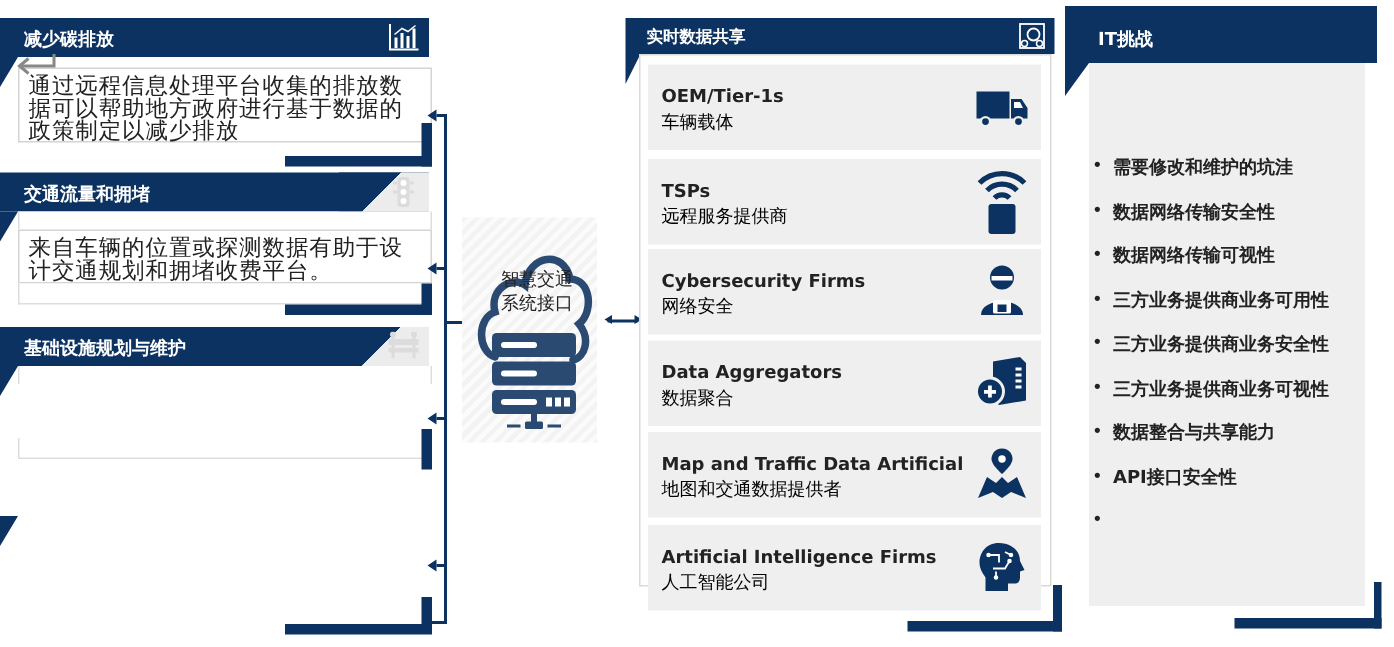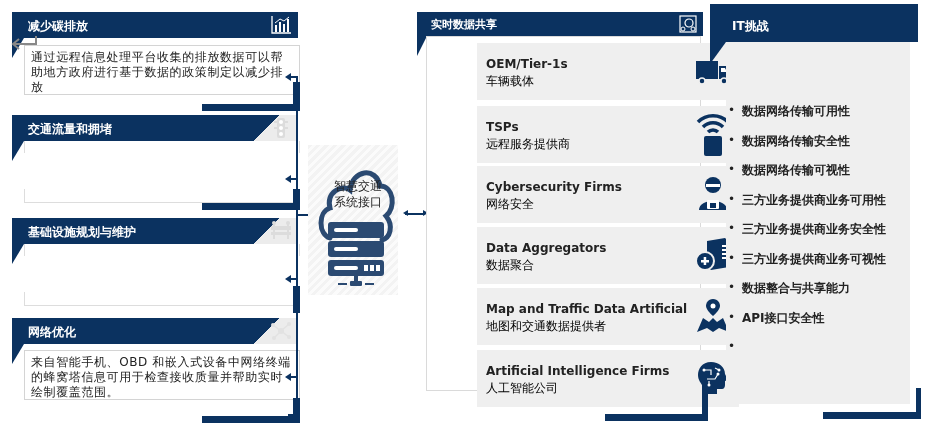--- a/index.html
+++ b/index.html
@@ -3,42 +3,42 @@
   <meta charset="utf-8">
   <style>
     * { box-sizing: border-box; margin: 0; padding: 0; }
     body {
       width: 929px; height: 431px; background: #ffffff; position: relative; overflow: hidden;
       font-family: "DejaVu Sans", "Liberation Sans", sans-serif; color: #222;
     }
     .abs { position: absolute; }
 
     
-    .lcard { position: absolute; left: 12px; width: 286px; }
+    .lcard { position: absolute; left: 0; width: 286px; }
     .lcard .hdr {
       position: absolute; left: 0; top: 0; height: 26px; width: 286px;
       background: #0b3260; color: #fff; font-weight: bold; font-size: 12px;
       padding: 6px 0 0 16px;
     }
     .lcard .hdr .fade {
       position: absolute; right: 0; top: 0; width: 60px; height: 26px;
       background: linear-gradient(135deg, #0b3260 0 48%, #ececec 48% 100%);
     }
     .lcard .hdr .hicon {
       position: absolute; right: 6px; top: 3px; width: 22px; height: 20px; color: #fff;
       font-size: 14px; text-align: center; line-height: 20px;
     }
     .lcard .hdr .hicon.light { color: #dcdcdc; }
     .lcard .notch {
       position: absolute; left: 0; top: 26px; width: 0; height: 0;
       border-top: 20px solid #0b3260; border-right: 12px solid transparent;
     }
     .lcard .body {
       position: absolute; left: 12px; background: #fff; border: 1px solid #d4d4d4;
-      width: 276px; font-size: 12px; line-height: 15px; padding: 4px 6px; color: #222;
+      width: 276px; font-size: 15px; line-height: 15px; padding: 4px 6px; color: #222;
       letter-spacing: 0.6px;
     }
     .lcard .foot {
       position: absolute; right: -2px; width: 98px; height: 7px; background: #0b3260;
     }
     .lcard .footv {
       position: absolute; right: -2px; width: 7px; background: #0b3260;
     }
     .lcard .back {
       position: absolute; left: 12px; width: 276px; background: #fff; border-left: 1px solid #ddd; border-right: 1px solid #ddd;
@@ -73,21 +73,21 @@
     }
     .mid-notch {
       position: absolute; left: 417px; top: 36px; width: 0; height: 0;
       border-top: 20px solid #0b3260; border-right: 10px solid transparent;
     }
     .mid-panel {
       position: absolute; left: 426px; top: 36px; width: 275px; height: 355px;
       background: #fff; border: 1px solid #dadada;
     }
     .mid-item {
-      position: absolute; left: 432px; width: 262px; height: 57px; background: #efefef; margin-left: 45px;
+      position: absolute; left: 432px; width: 262px; height: 57px; background: #efefef;
     }
     .mid-item .en { position: absolute; left: 9px; top: 14px; font-size: 12px; font-weight: bold; color: #222; }
     .mid-item .zh { position: absolute; left: 9px; top: 30px; font-size: 12px; font-weight: normal; color: #000000; }
     .mid-item .ico { position: absolute; right: 8px; top: 10px; width: 36px; height: 36px; }
     .mid-foot { position: absolute; left: 605px; top: 414px; width: 103px; height: 7px; background: #0b3260; }
     .mid-footv { position: absolute; left: 702px; top: 390px; width: 6px; height: 31px; background: #0b3260; }
 
     
     .it-hdr {
       position: absolute; left: 710px; top: 4px; width: 208px; height: 38px;
@@ -150,20 +150,21 @@
           <circle cx="7" cy="16" r="2" fill="#fff"></circle>
           <rect x="0" y="3" width="3" height="2" fill="#dcdcdc"></rect>
           <rect x="11" y="3" width="3" height="2" fill="#dcdcdc"></rect>
           <rect x="0" y="9" width="3" height="2" fill="#dcdcdc"></rect>
           <rect x="11" y="9" width="3" height="2" fill="#dcdcdc"></rect>
         </svg>
     </div>
   </div>
   <div class="notch"></div>
   <div class="back" style="top:26px;height:12px;"></div>
+  <div class="body" style="top:38px;height:36px;">来自车辆的位置或探测数据有助于设计交通规划和拥堵收费平台。</div>
   <div class="back" style="top:74px;height:14px;border-bottom:1px solid #ddd;"></div>
   <div class="footv" style="top:74px;height:21px;"></div>
   <div class="foot" style="top:88px;"></div>
 </div>
 
 <div class="lcard" style="top:218px;height:95px;">
   <div class="hdr">
     <span>基础设施规划与维护</span>
     <div class="fade"></div>
     <div class="hicon light">
@@ -177,41 +178,21 @@
         </svg>
     </div>
   </div>
   <div class="notch"></div>
   <div class="back" style="top:26px;height:12px;"></div>
   <div class="back" style="top:74px;height:14px;border-bottom:1px solid #ddd;"></div>
   <div class="footv" style="top:68px;height:27px;"></div>
 </div>
 
 <div class="lcard" style="top:318px;height:105px;">
-  <div class="hdr">
-    <span>网络优化</span>
-    <div class="fade"></div>
-    <div class="hicon light">
-      <svg width="22" height="20" viewBox="0 0 22 20">
-          <g stroke="#e2e2e2" stroke-width="1.5">
-            <line x1="11" y1="10" x2="3" y2="4"></line>
-            <line x1="11" y1="10" x2="19" y2="3"></line>
-            <line x1="11" y1="10" x2="4" y2="17"></line>
-            <line x1="11" y1="10" x2="19" y2="16"></line>
-          </g>
-          <circle cx="11" cy="10" r="3" fill="#e2e2e2"></circle>
-          <circle cx="3" cy="4" r="2" fill="#e2e2e2"></circle>
-          <circle cx="19" cy="3" r="2" fill="#e2e2e2"></circle>
-          <circle cx="4" cy="17" r="2" fill="#e2e2e2"></circle>
-          <circle cx="19" cy="16" r="2" fill="#e2e2e2"></circle>
-        </svg>
-    </div>
-  </div>
   <div class="notch"></div>
-  <div class="body" style="top:32px;height:50px;">来自智能手机、OBD 和嵌入式设备中网络终端的蜂窝塔信息可用于检查接收质量并帮助实时绘制覆盖范围。</div>
   <div class="footv" style="top:80px;height:23px;"></div>
   <div class="foot" style="top:98px;"></div>
 </div>
 
 <div class="vline" style="left:296px;top:76px;height:340px;"></div>
 <div class="hline" style="left:291px;top:76px;width:6px;"></div>
 <div class="arrowL" style="left:285px;top:73px;"></div>
 <div class="hline" style="left:291px;top:178px;width:6px;"></div>
 <div class="arrowL" style="left:285px;top:175px;"></div>
 <div class="hline" style="left:291px;top:278px;width:6px;"></div>
@@ -355,21 +336,21 @@
 
 <div class="mid-footv"></div>
 <div class="mid-foot"></div>
 
 <div class="it-hdr">
   <span>IT挑战</span>
 </div>
 <div class="it-notch"></div>
 <div class="it-panel"></div>
 <ul class="it-list">
-  <li><span class="dot">•</span><span>数据网络传输可用性</span></li>
+  <li><span class="dot">•</span><span>需要修改和维护的坑洼</span></li>
   <li><span class="dot">•</span><span>数据网络传输安全性</span></li>
   <li><span class="dot">•</span><span>数据网络传输可视性</span></li>
   <li><span class="dot">•</span><span>三方业务提供商业务可用性</span></li>
   <li><span class="dot">•</span><span>三方业务提供商业务安全性</span></li>
   <li><span class="dot">•</span><span>三方业务提供商业务可视性</span></li>
   <li><span class="dot">•</span><span>数据整合与共享能力</span></li>
   <li><span class="dot">•</span><span>API接口安全性</span></li>
   <li><span class="dot">•</span></li>
 </ul>
 <div class="it-footv"></div>

